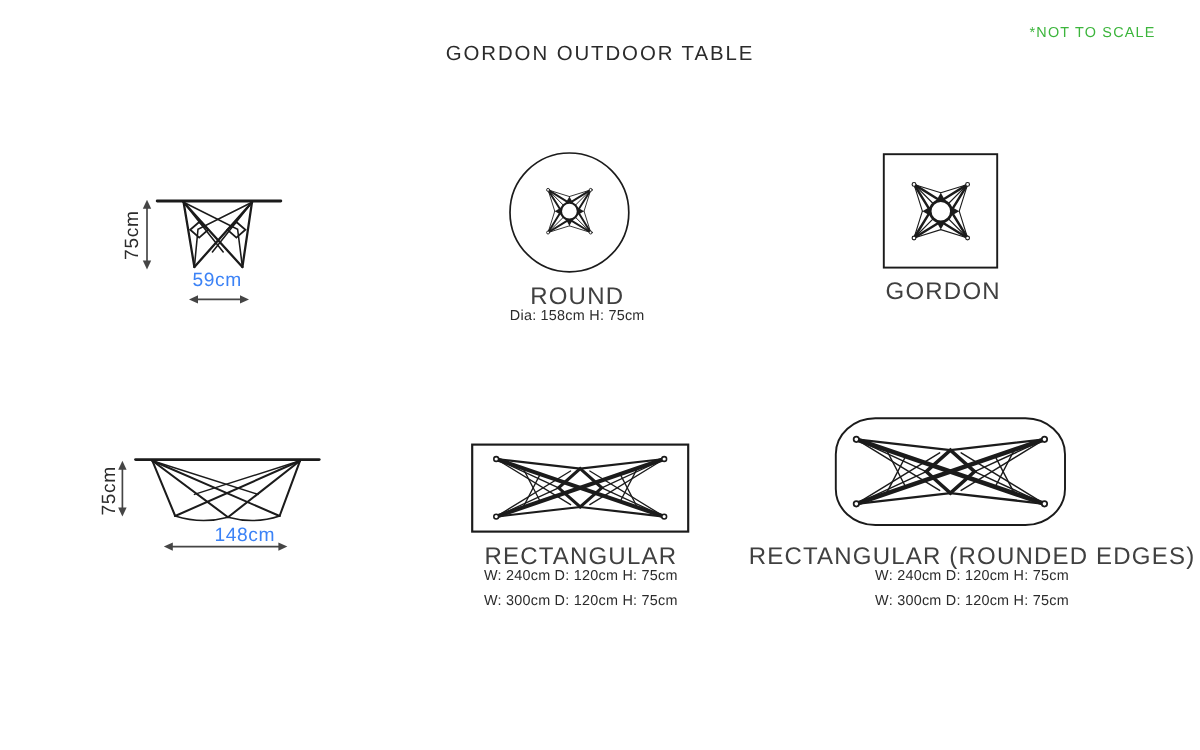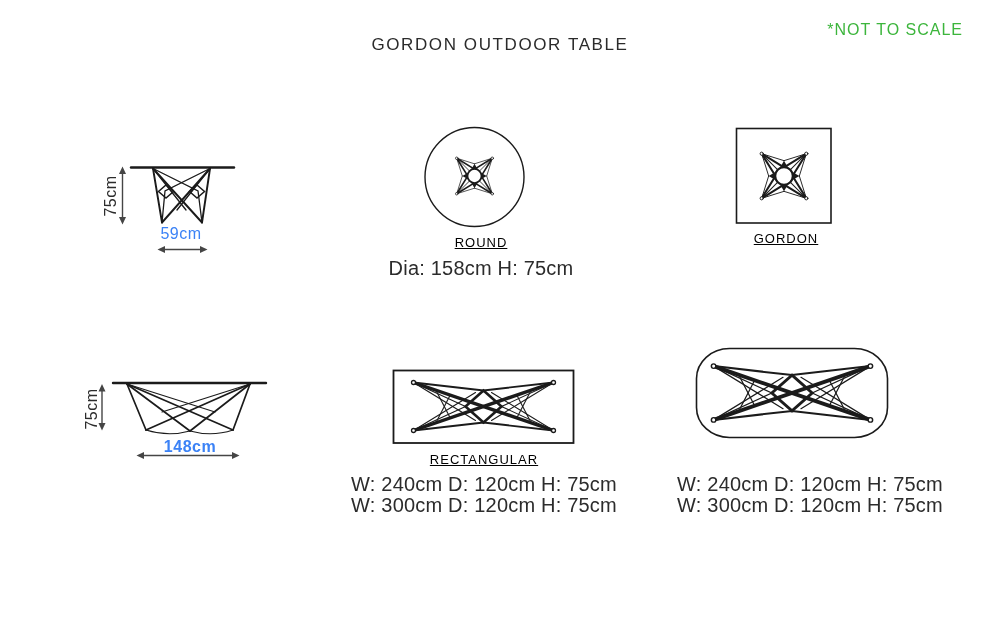--- a/index.html
+++ b/index.html
@@ -12,23 +12,23 @@
   .art { position:absolute; left:0; top:0; }
   .txt { position:absolute; white-space:nowrap; line-height:1.1; }
   .center { transform:translateX(-50%); }
   .vlabel {
     position:absolute; white-space:nowrap;
     transform:translate(-50%,-50%) rotate(-90deg);
     font-size:16px; color:#2c2c2c; letter-spacing:0.5px;
   }
   .hlabel { font-size:16px; color:#3b82f6; letter-spacing:0.5px; }
   .page-title { font-size:17px; letter-spacing:1.6px; color:#2b2b2b; }
-  .scale-note { font-size:16px; letter-spacing:1px; color:#3cb53c; }
-  .variant-name { font-size:13px; letter-spacing:1px; color:#000000;text-decoration:underline; }
-  .variant-dims { font-size:20px; letter-spacing:0.2px; color:#2c2c2c; }
+  .scale-note { font-size:12px; letter-spacing:1px; color:#3cb53c; }
+  .variant-name { font-size:20px; letter-spacing:1px; color:#404040; }
+  .variant-dims { font-size:12px; letter-spacing:0.2px; color:#2c2c2c; }
 </style>
 </head>
 <body>
 
 <div class="canvas">
 
   <svg class="art" width="1000" height="625" viewBox="0 0 1000 625">
     <defs>
 
       <g id="star" stroke="#1b1b1b" fill="none" stroke-linecap="round">
@@ -189,27 +189,28 @@
     </g>
   </svg>
 
   <div class="txt page-title center" style="left:500px; top:36px;">GORDON OUTDOOR TABLE</div>
   <div class="txt scale-note" style="right:37px; top:21px;">*NOT TO SCALE</div>
 
   <div class="vlabel" style="left:111px; top:196px;">75cm</div>
   <div class="txt hlabel center" style="left:181px; top:225px;">59cm</div>
 
   <div class="vlabel" style="left:92px; top:409px;">75cm</div>
-  <div class="txt hlabel center" style="left:190px; top:438px;font-weight:bold;">148cm</div>
+  <div class="txt hlabel center" style="left:204px; top:438px;">148cm</div>
 
   <div class="txt variant-name center" style="left:481px; top:236px;">ROUND</div>
   <div class="txt variant-dims center" style="left:481px; top:257px;">Dia: 158cm H: 75cm</div>
 
   <div class="txt variant-name center" style="left:786px; top:232px;">GORDON</div>
 
   <div class="txt variant-name center" style="left:484px; top:453px;">RECTANGULAR</div>
   <div class="txt variant-dims center" style="left:484px; top:473px;">W: 240cm D: 120cm H: 75cm</div>
   <div class="txt variant-dims center" style="left:484px; top:494px;">W: 300cm D: 120cm H: 75cm</div>
 
+  <div class="txt variant-name center" style="left:810px; top:453px;">RECTANGULAR (ROUNDED EDGES)</div>
   <div class="txt variant-dims center" style="left:810px; top:473px;">W: 240cm D: 120cm H: 75cm</div>
   <div class="txt variant-dims center" style="left:810px; top:494px;">W: 300cm D: 120cm H: 75cm</div>
 
 </div>
 
 </body></html>

